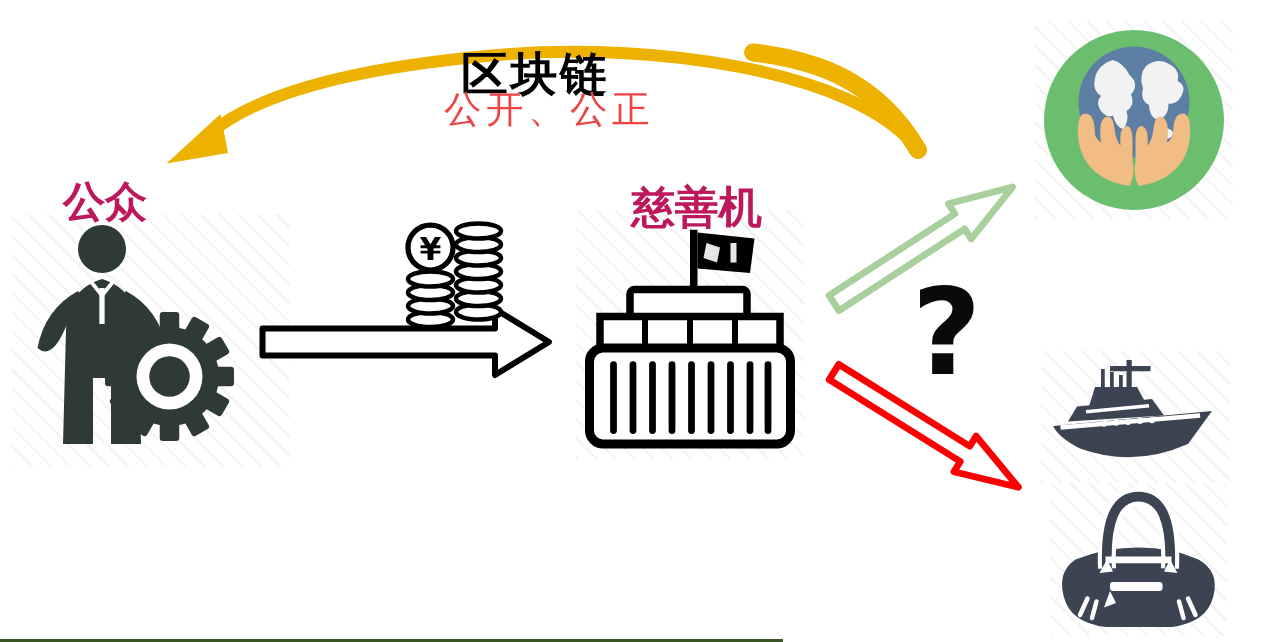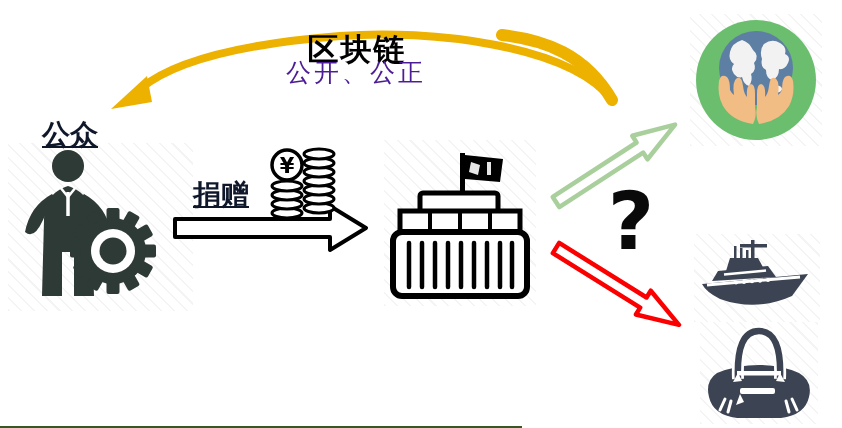--- a/index.html
+++ b/index.html
@@ -2,22 +2,22 @@
 <html><head>
 <meta charset="utf-8">
 <style>
   html,body{margin:0;padding:0;background:#fff;}
   #stage{position:relative;width:842px;height:428px;background:#fff;overflow:hidden;
          font-family:"Liberation Sans",sans-serif;}
   .abs{position:absolute;}
   .hatch{background:repeating-linear-gradient(45deg,rgba(0,0,0,0.045) 0 1.5px,transparent 1.5px 9px);}
   .cn-title{font-family:"Liberation Sans",sans-serif;font-weight:800;font-size:31px;color:#000;
             letter-spacing:2px;text-align:center;margin-top:21px;}
-  .cn-sub{font-family:"DejaVu Sans",sans-serif;font-size:25px;color:#4c1d95;letter-spacing:3px;text-align:center;}
-  .cn-label{font-family:"DejaVu Serif","Liberation Serif",serif;font-weight:700;color:#0f172a;text-decoration:underline;}
+  .cn-sub{font-family:"DejaVu Sans",sans-serif;font-size:25px;color:#ef4444;letter-spacing:3px;text-align:right;}
+  .cn-label{font-family:"DejaVu Serif","Liberation Serif",serif;font-weight:700;color:#be185d;}
   .qmark{font-family:"DejaVu Sans",sans-serif;font-weight:800;font-size:80px;color:#0a0a0a;line-height:1;}
   svg{display:block;}
   .layer-arrows{left:0;top:0;z-index:1;}
   .layer-icon{z-index:2;}
   .layer-text{z-index:3;}
   #bottom-rule{left:0;bottom:0;width:522px;height:2px;background:#375623;z-index:4;}
 </style>
 </head>
 <body>
 
@@ -171,17 +171,17 @@
       <line x1="22" y1="76" x2="17" y2="87"></line>
         <line x1="28" y1="78" x2="25" y2="89"></line>
       <line x1="89" y1="76" x2="94" y2="87"></line>
         <line x1="83" y1="78" x2="86" y2="89"></line>
     </g>
   </svg>
 
   <div class="abs layer-text cn-title" style="left:277px;top:8px;width:160px;">区块链</div>
   <div class="abs layer-text cn-sub" style="left:276px;top:56px;width:160px;">公开、公正</div>
   <div class="abs layer-text cn-label" style="left:42px;top:116px;font-size:28px;">公众</div>
-  <div class="abs layer-text cn-label" style="left:193px;top:176px;font-size:28px;">捐赠</div>
+  <div class="abs layer-text cn-label" style="left:421px;top:119px;font-size:29px;">慈善机</div>
   <div class="abs layer-text qmark" style="left:600px;top:182px;width:62px;text-align:center;">?</div>
 
   <div id="bottom-rule" class="abs"></div>
 </div>
 
 </body></html>

